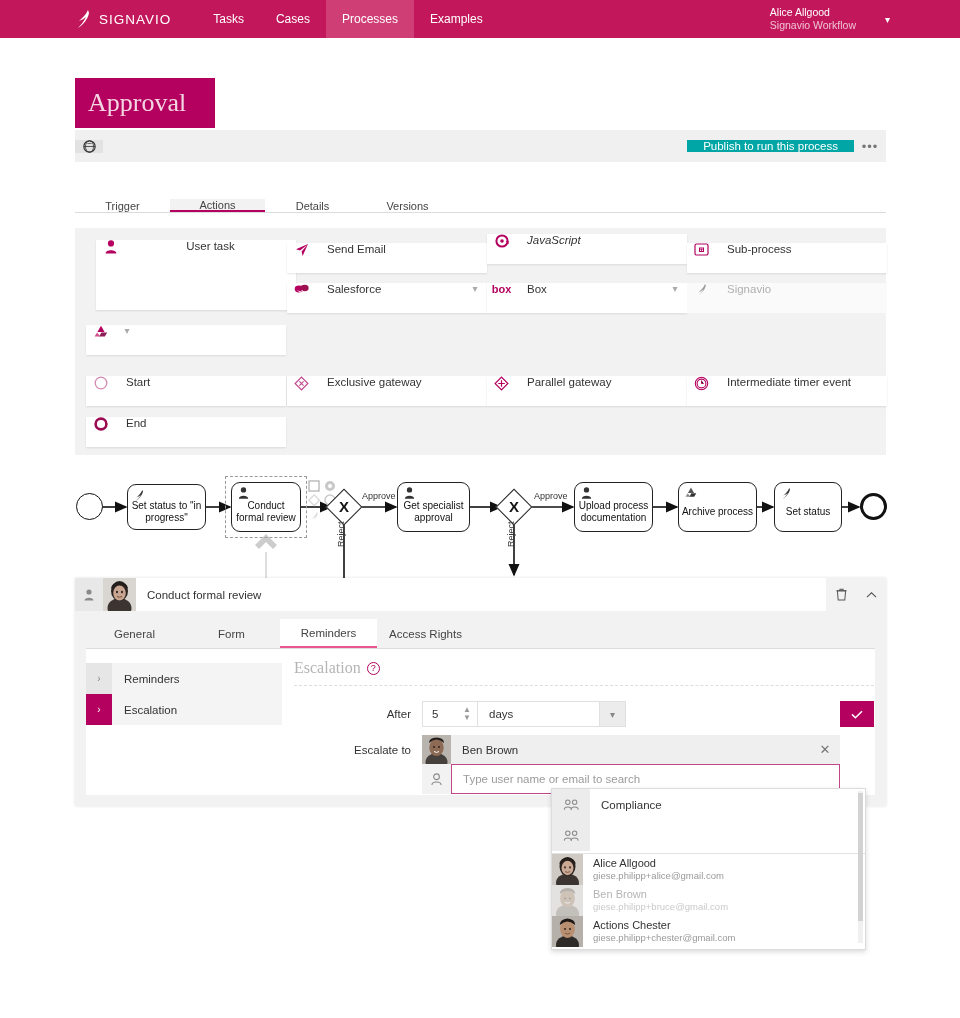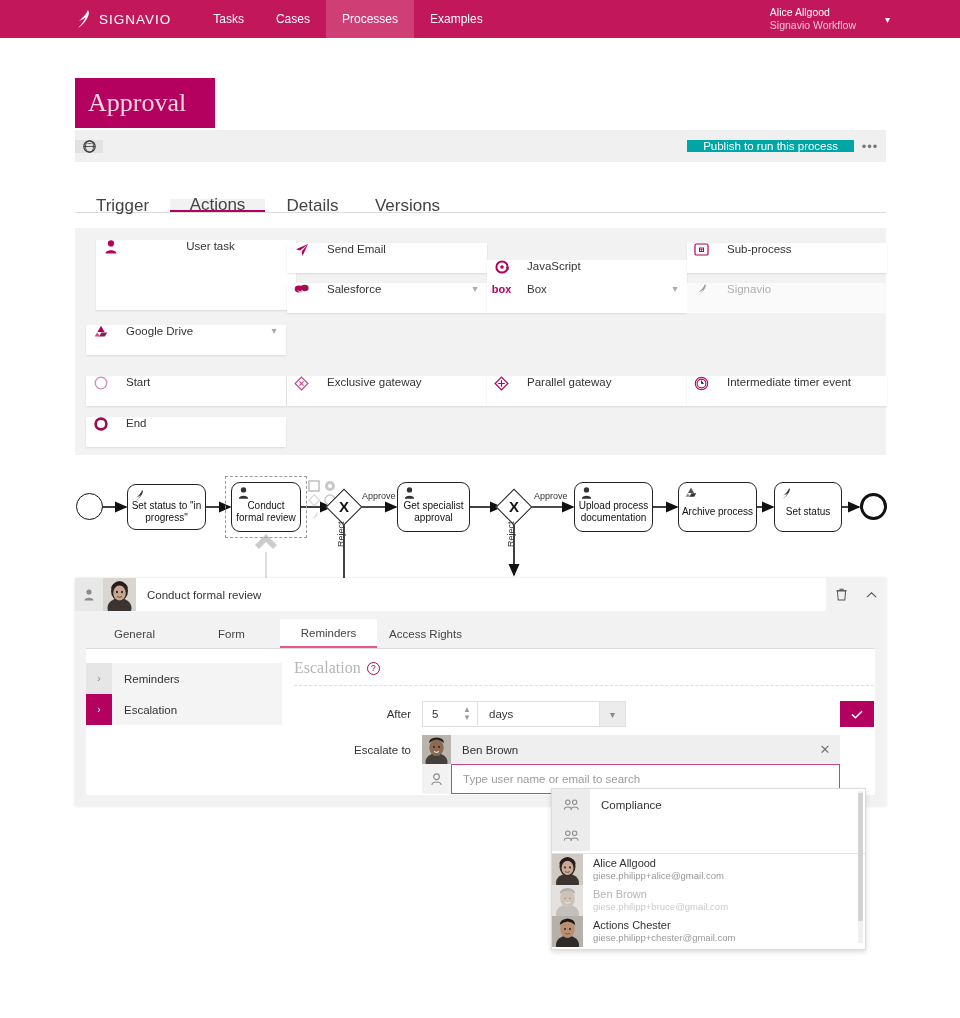--- a/index.html
+++ b/index.html
@@ -71,21 +71,21 @@
   }
 
   
   .tabs-row {
     position: absolute; left: 75px; top: 183px; width: 811px; height: 30px;
     border-bottom: 1px solid #dcdcdc;
     display: flex; align-items: stretch;
   }
   .tab {
     width: 95px; display: flex; align-items: center; justify-content: center;
-    font-size: 17px; color: #444; cursor: pointer; margin-top: 16px;
+    font-size: 11px; color: #444; cursor: pointer; margin-top: 16px;
   }
   .tab.active { background: #f2f2f2; border-bottom: 2px solid #b4005e; }
 
   
   .palette {
     position: absolute; left: 75px; top: 228px;
     width: 811px; height: 227px; background: #f2f2f2;
   }
   .pal-item {
     display: flex; align-items: flex-start; background: #fff;
@@ -354,34 +354,33 @@
   </div>
 
   <div class="pal-item pal-sm" style="position:absolute;left:11px;top:97px;">
     <div class="pal-ico">
       <svg width="14" height="13" viewBox="0 0 14 13">
           <path d="M7 0.7 L10.6 7 H3.4 Z" fill="#b4005e"></path>
           <path d="M3.1 7.4 L0.6 11.6 H6.2 Z" fill="#d24d8c"></path>
           <path d="M7.4 7.4 L13.2 7.4 L10.8 11.6 L5.2 11.6 Z" fill="#8e1c57"></path>
         </svg>
     </div>
-    <div class="pal-label">Google Drive</div>
     <div class="pal-caret">▾</div>
   </div>
 
   <div class="pal-item pal-sm" style="position:absolute;left:212px;top:15px;">
     <div class="pal-ico">
       <svg width="14" height="14" viewBox="0 0 14 14">
           <path d="M13 1 L1 6.2 L5 7.6 L12.4 1.8 L6.6 8.6 L7.6 13 Z" fill="#b4005e"></path>
         </svg>
     </div>
     <div class="pal-label">Send Email</div>
   </div>
 
-  <div class="pal-item pal-sm" style="position:absolute;left:412px;top:32px;">
+  <div class="pal-item pal-sm" style="position:absolute;left:412px;top:6px;font-style:italic;">
     <div class="pal-ico">
       <svg width="14" height="14" viewBox="0 0 14 14">
           <circle cx="7" cy="7" r="5.6" fill="none" stroke="#b4005e" stroke-width="2"></circle>
           <path d="M10.6 7 H13.6 V10.2 Z" fill="#b4005e"></path>
           <circle cx="7" cy="7" r="1.8" fill="#b4005e"></circle>
         </svg>
     </div>
     <div class="pal-label">JavaScript</div>
   </div>
 

